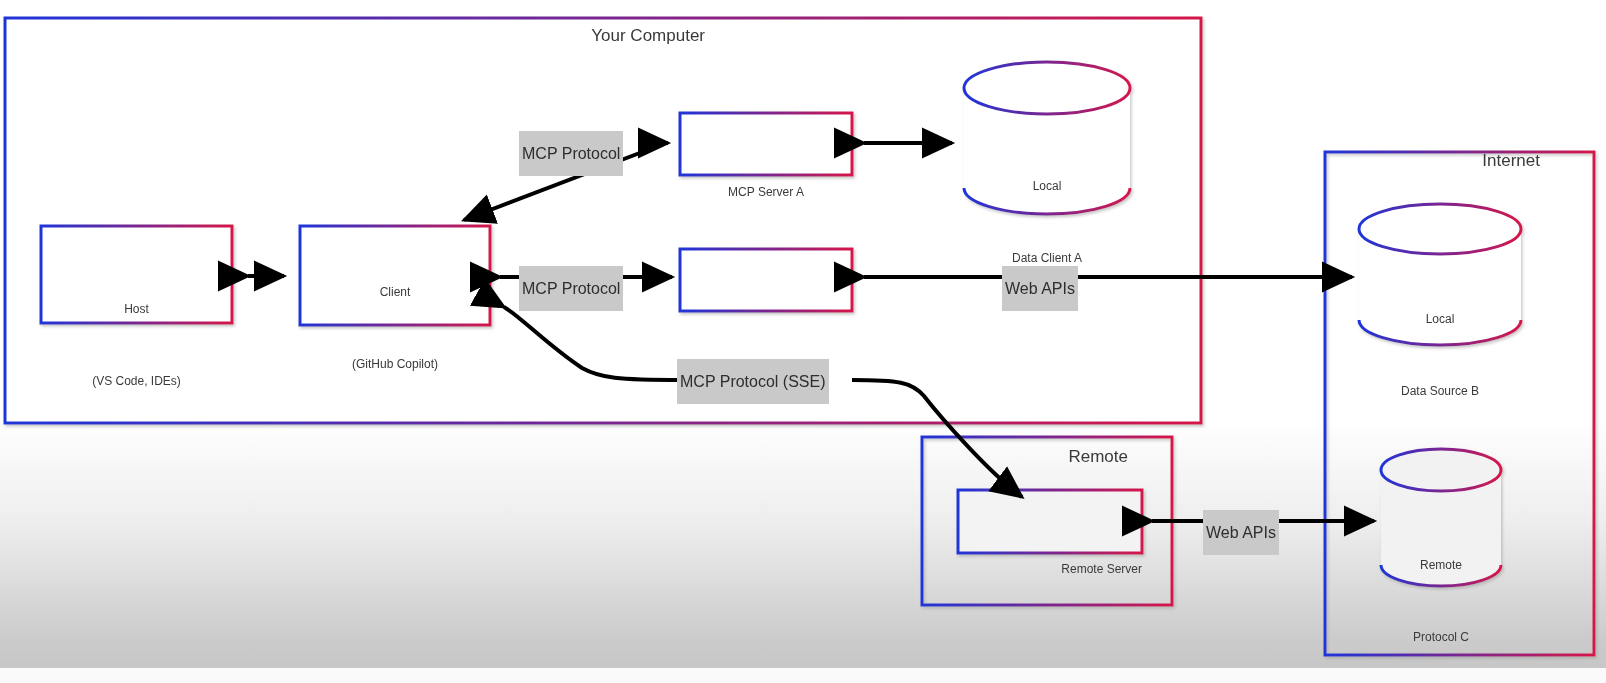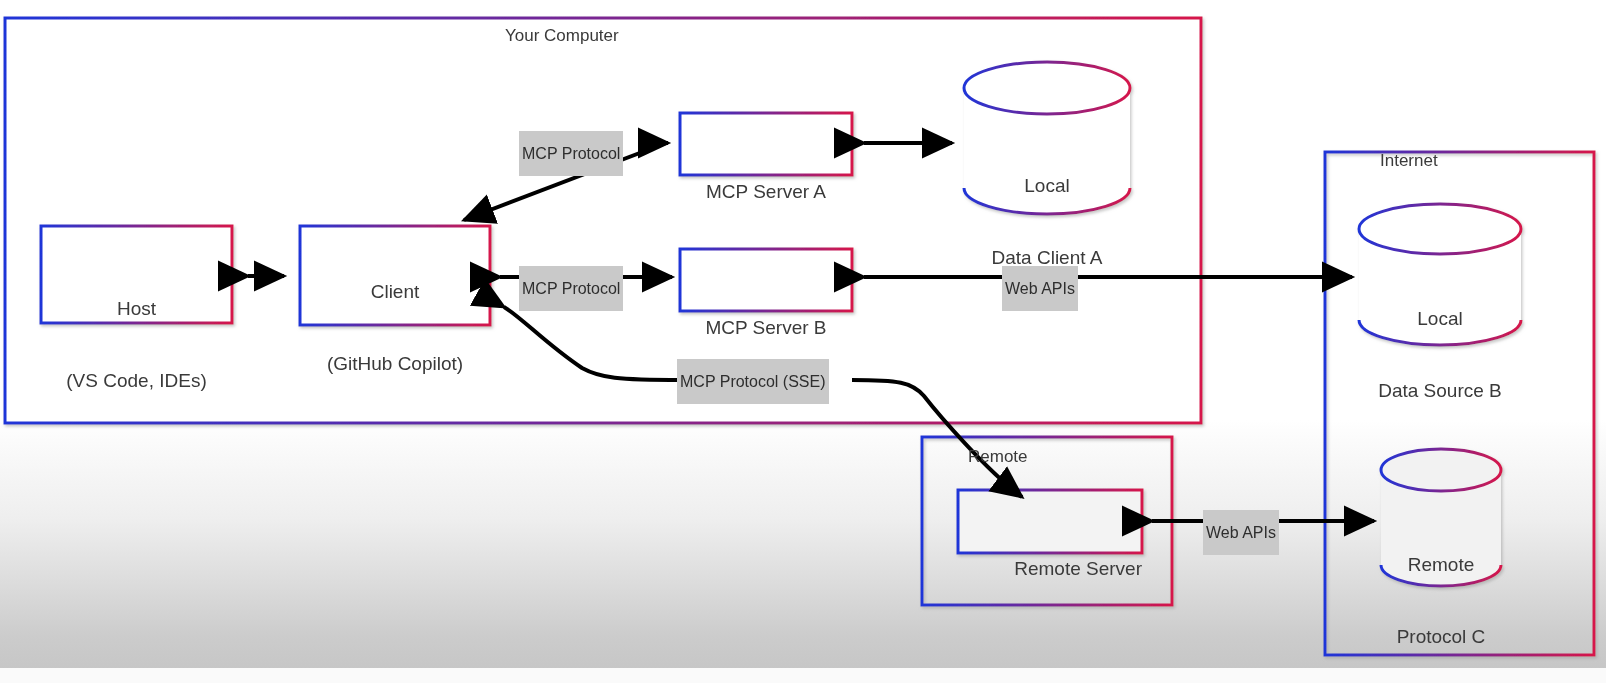--- a/index.html
+++ b/index.html
@@ -37,31 +37,31 @@
     position: absolute;
     left: 0;
     top: 0;
     width: 1606px;
     height: 683px;
     overflow: visible;
   }
   .node-label {
     position: absolute;
     color: #3a3a3a;
-    font-size: 19px;
+    font-size: 12px;
     line-height: 24px;
     text-align: center;
     white-space: pre;
     pointer-events: none;
   }
   .panel-title {
     position: absolute;
     color: #3a3a3a;
     font-size: 17px;
-    text-align: left;
+    text-align: right;
     white-space: nowrap;
   }
   .edge-label {
     position: absolute;
     background: #c9c9c9;
     color: #2e2e2e;
     font-size: 16px;
     line-height: 21px;
     padding: 12px 3px;
     white-space: nowrap;
@@ -197,23 +197,20 @@
 
   <div class="node-label" style="left:300px; top:232px; width:190px;">
     <div>Client</div>
     <div>(GitHub Copilot)</div>
   </div>
 
   <div class="node-label" style="left:680px; top:132px; width:172px;">
     <div>MCP Server A</div>
   </div>
 
-  <div class="node-label" style="left:680px; top:268px; width:172px;">
-    <div>MCP Server B</div>
-  </div>
 
   <div class="node-label" style="left:966px; top:126px; width:162px;">
     <div>Local</div>
     <div>Data Client A</div>
   </div>
 
   <div class="node-label" style="left:1360px; top:259px; width:160px;">
     <div>Local</div>
     <div>Data Source B</div>
   </div>

